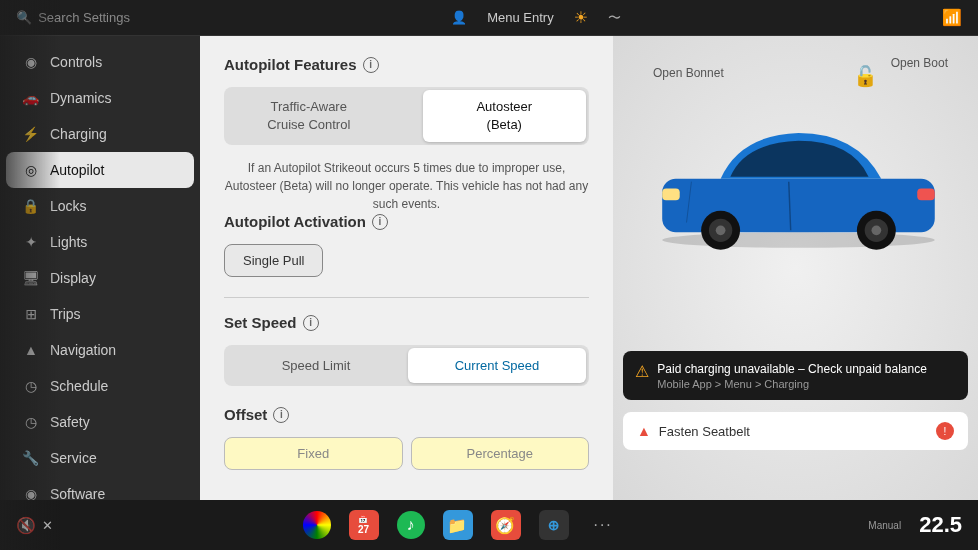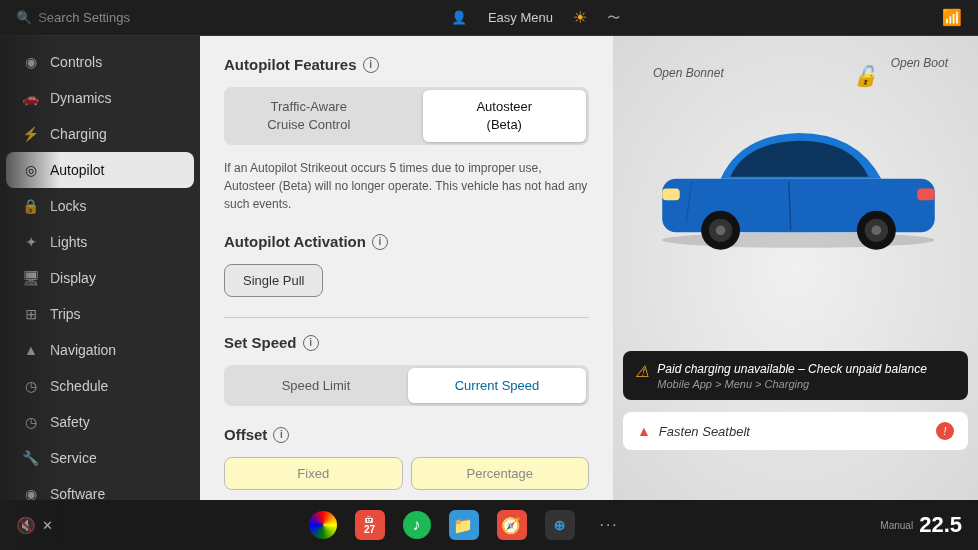--- a/index.html
+++ b/index.html
@@ -153,21 +153,21 @@
       background: #fff;
       color: #111;
       font-weight: 500;
       box-shadow: 0 1px 3px rgba(0,0,0,0.2);
     }
 
     .description-text {
       font-size: 12px;
       color: #555;
       line-height: 1.5;
-      margin-bottom: 20px;
+      text-align: center;
     }
 
     
     .activation-group {
       display: flex;
       gap: 8px;
       margin-bottom: 20px;
     }
 
     .act-btn {
@@ -232,21 +232,20 @@
       text-align: center;
     }
 
     
     .car-panel {
       flex: 1;
       background: #e8e8e8;
       position: relative;
       overflow: hidden;
       background: radial-gradient(ellipse at center, #f0f0f0 0%, #d8d8d8 100%);
-      font-style: italic;
     }
 
     
     .warning-notification {
       position: absolute;
       bottom: 100px;
       right: 10px;
       left: 10px;
       background: #1a1a1a;
       border-radius: 8px;
@@ -396,21 +395,21 @@
 
   <div class="partial-overlay"></div>
 
   <div class="top-bar">
     <div class="search-area">
       <span style="font-size:13px;">🔍</span>
       <span style="color:#888; font-size:13px;">Search Settings</span>
     </div>
     <div class="top-center">
       <span>👤</span>
-      <span style="color:#ccc;">Easy Menu</span>
+      <span style="color:#ccc;">Menu Entry</span>
       <span style="color:#f5a623; font-size:16px;">☀</span>
       <span style="color:#aaa;">〜</span>
     </div>
     <div class="top-right">
       <span style="color:#888;">📶</span>
     </div>
   </div>
 
   <div class="main-content">
 
@@ -621,19 +620,19 @@
       <div class="taskbar-icon" style="background:#1DB954; color:white; border-radius:50%; width:28px; height:28px; display:flex; align-items:center; justify-content:center; font-size:16px;">♪</div>
       <div class="taskbar-icon" style="background:#3498db; color:white; border-radius:6px; width:30px; height:30px; display:flex; align-items:center; justify-content:center; font-size:16px;">📁</div>
       <div class="taskbar-icon" style="background:#e74c3c; color:white; border-radius:6px; width:30px; height:30px; display:flex; align-items:center; justify-content:center; font-size:16px;">🧭</div>
       <div class="taskbar-icon" style="background:#333; color:#3498db; border-radius:6px; width:30px; height:30px; display:flex; align-items:center; justify-content:center; font-size:14px; font-weight:bold;">⊕</div>
       <div class="taskbar-icon" style="color:#aaa; font-size:16px; letter-spacing:1px;">···</div>
     </div>
     <div class="taskbar-right">
       <div>
         <span class="manual-badge">Manual</span>
       </div>
-      <div style="text-align:right;">
+      <div style="text-align:right;margin-left:12px;">
         <span class="speed-display">22.5</span>
       </div>
     </div>
   </div>
 
 </div>
 
 </body></html>

